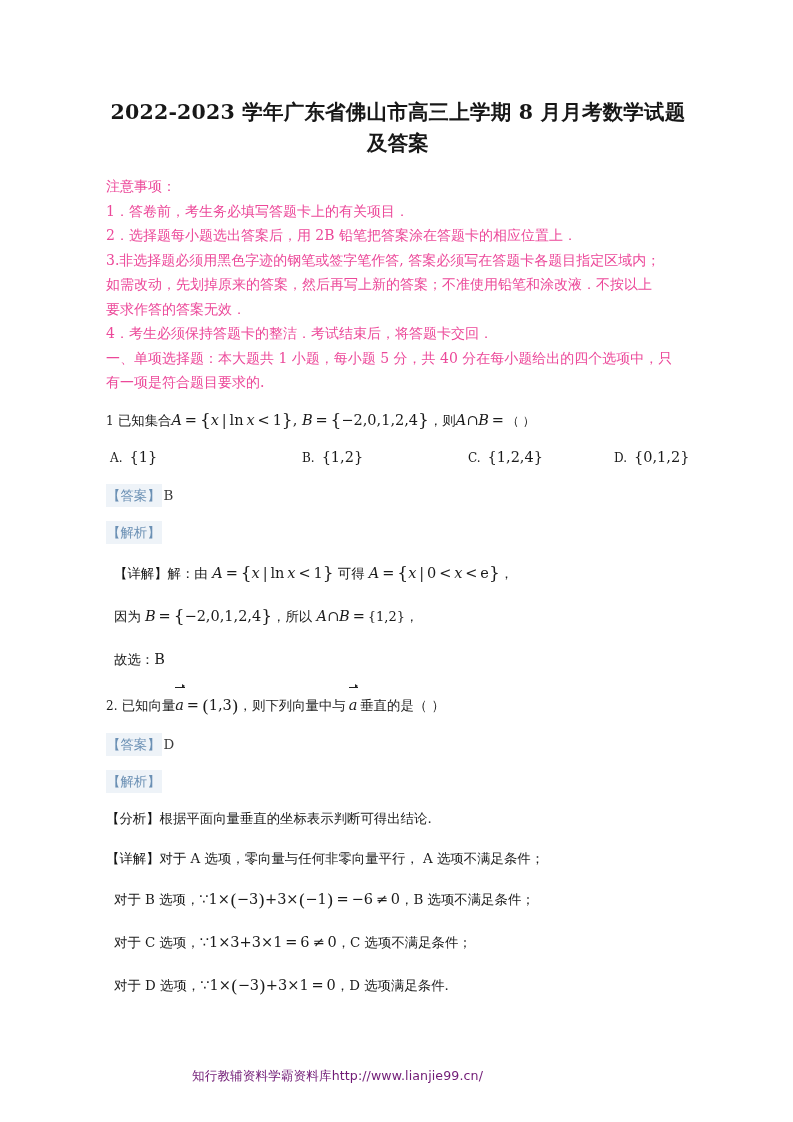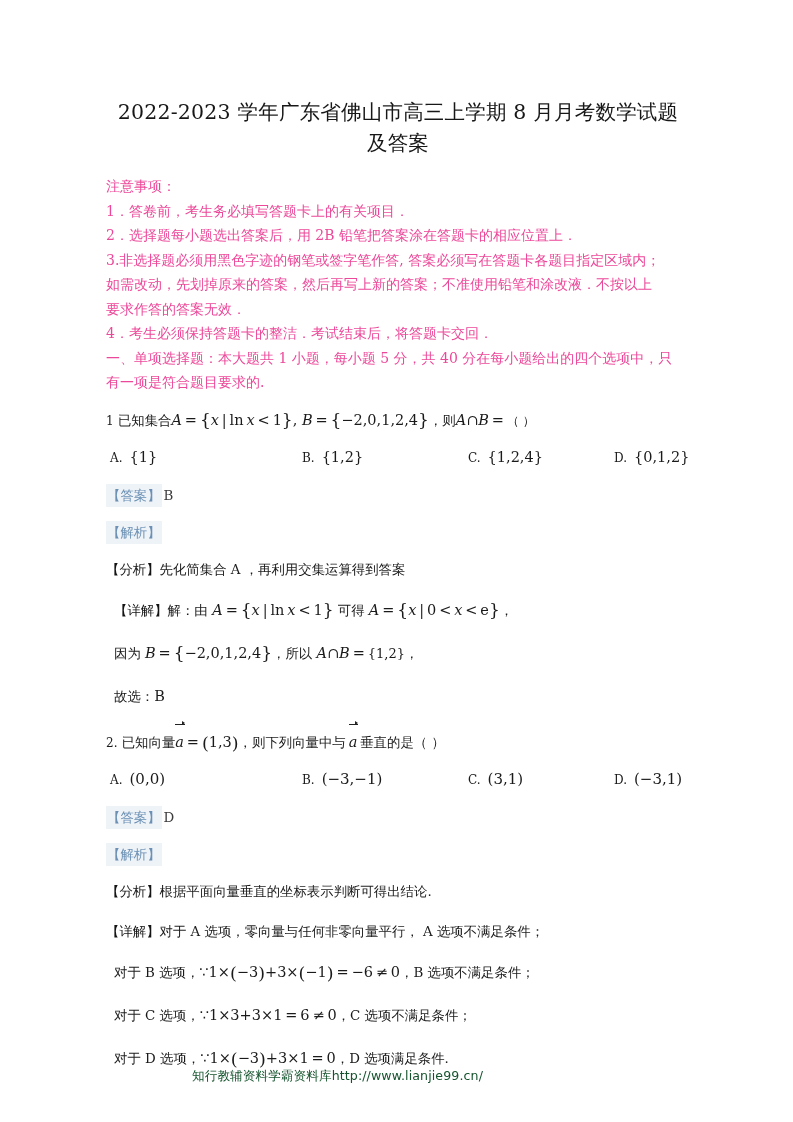--- a/index.html
+++ b/index.html
@@ -28,21 +28,21 @@
     top: 96px;
     width: 584px;
   }
 
   
   .doc-title {
     font-family: "DejaVu Serif", "Liberation Serif", serif;
     font-size: 20.5px;
     line-height: 33px;
     text-align: center;
-    font-weight: 400;
+    font-weight: 700;
     letter-spacing: 0.2px;
     color: #171717;
     margin: 0 0 14px 0;
   }
 
   
   .para {
     font-size: 14px;
     line-height: 24.5px;
     color: #ec4899;
@@ -158,21 +158,21 @@
 
   
   .footer {
     position: absolute;
     left: 0;
     top: 1068px;
     width: 675px;
     text-align: center;
     font-family: "DejaVu Sans", "Liberation Sans", sans-serif;
     font-size: 12.6px;
-    color: #14532d;
+    color: #701a75;
     letter-spacing: 0.1px;
   }
   .footer .url {
     font-family: "DejaVu Sans", "Liberation Sans", sans-serif;
   }
 </style>
 </head>
 <body>
 
 <div class="page">
@@ -221,23 +221,20 @@
       </div>
 
       <p class="ans-line">
         <span class="tag-blue">【答案】</span><span class="ans-val">B</span>
       </p>
 
       <p class="sec-line">
         <span class="tag-blue">【解析】</span>
       </p>
 
-      <p class="sec-line">
-        <span class="tag-black">【分析】</span><span>先化简集合 A ，再利用交集运算得到答案</span>
-      </p>
 
       <p class="work-line">
         <span class="tag-black">【详解】</span><span>解：由</span><span class="m">&nbsp;A<span class="op"> = </span><span class="brace">{</span>x<span class="op"> | </span><span class="mr">ln</span> x<span class="op"> &lt; </span><span class="mr">1</span><span class="brace">}</span></span><span>&nbsp;可得&nbsp;</span><span class="m">A<span class="op"> = </span><span class="brace">{</span>x<span class="op"> | </span><span class="mr">0</span><span class="op"> &lt; </span>x<span class="op"> &lt; </span><span class="mr">e</span><span class="brace">}</span></span><span>，</span>
       </p>
 
       <p class="work-line">
         <span>因为&nbsp;</span><span class="m">B<span class="op"> = </span><span class="brace">{</span><span class="mr">−2,0,1,2,4</span><span class="brace">}</span></span><span>，所以&nbsp;</span><span class="m">A<span class="op">∩</span>B<span class="op"> = </span><span class="mr" style="font-size:13px;">{1,2}</span></span><span>，</span>
       </p>
 
       <p class="work-line">
@@ -245,34 +242,20 @@
       </p>
     </div>
 
     <div>
 
       <div class="q-line" style="margin-top:16px;">
         <span class="q-num">2.</span>
         <span>已知向量</span><span class="m"><span class="vec">a</span><span class="op"> = </span><span class="paren">(</span><span class="mr">1,3</span><span class="paren">)</span></span><span>，则下列向量中与</span><span class="m"> <span class="vec">a</span> </span><span>垂直的是（      ）</span>
       </div>
 
-      <div class="options">
-        <div class="opt opt-a">
-          <span class="opt-k">A.</span><span class="opt-v mr" style="font-size:15px;">(0,0)</span>
-        </div>
-        <div class="opt opt-b">
-          <span class="opt-k">B.</span><span class="opt-v mr" style="font-size:15px;">(−3,−1)</span>
-        </div>
-        <div class="opt opt-c">
-          <span class="opt-k">C.</span><span class="opt-v mr" style="font-size:15px;">(3,1)</span>
-        </div>
-        <div class="opt opt-d">
-          <span class="opt-k">D.</span><span class="opt-v mr" style="font-size:15px;">(−3,1)</span>
-        </div>
-      </div>
 
       <p class="ans-line">
         <span class="tag-blue">【答案】</span><span class="ans-val">D</span>
       </p>
 
       <p class="sec-line">
         <span class="tag-blue">【解析】</span>
       </p>
 
       <p class="sec-line">

